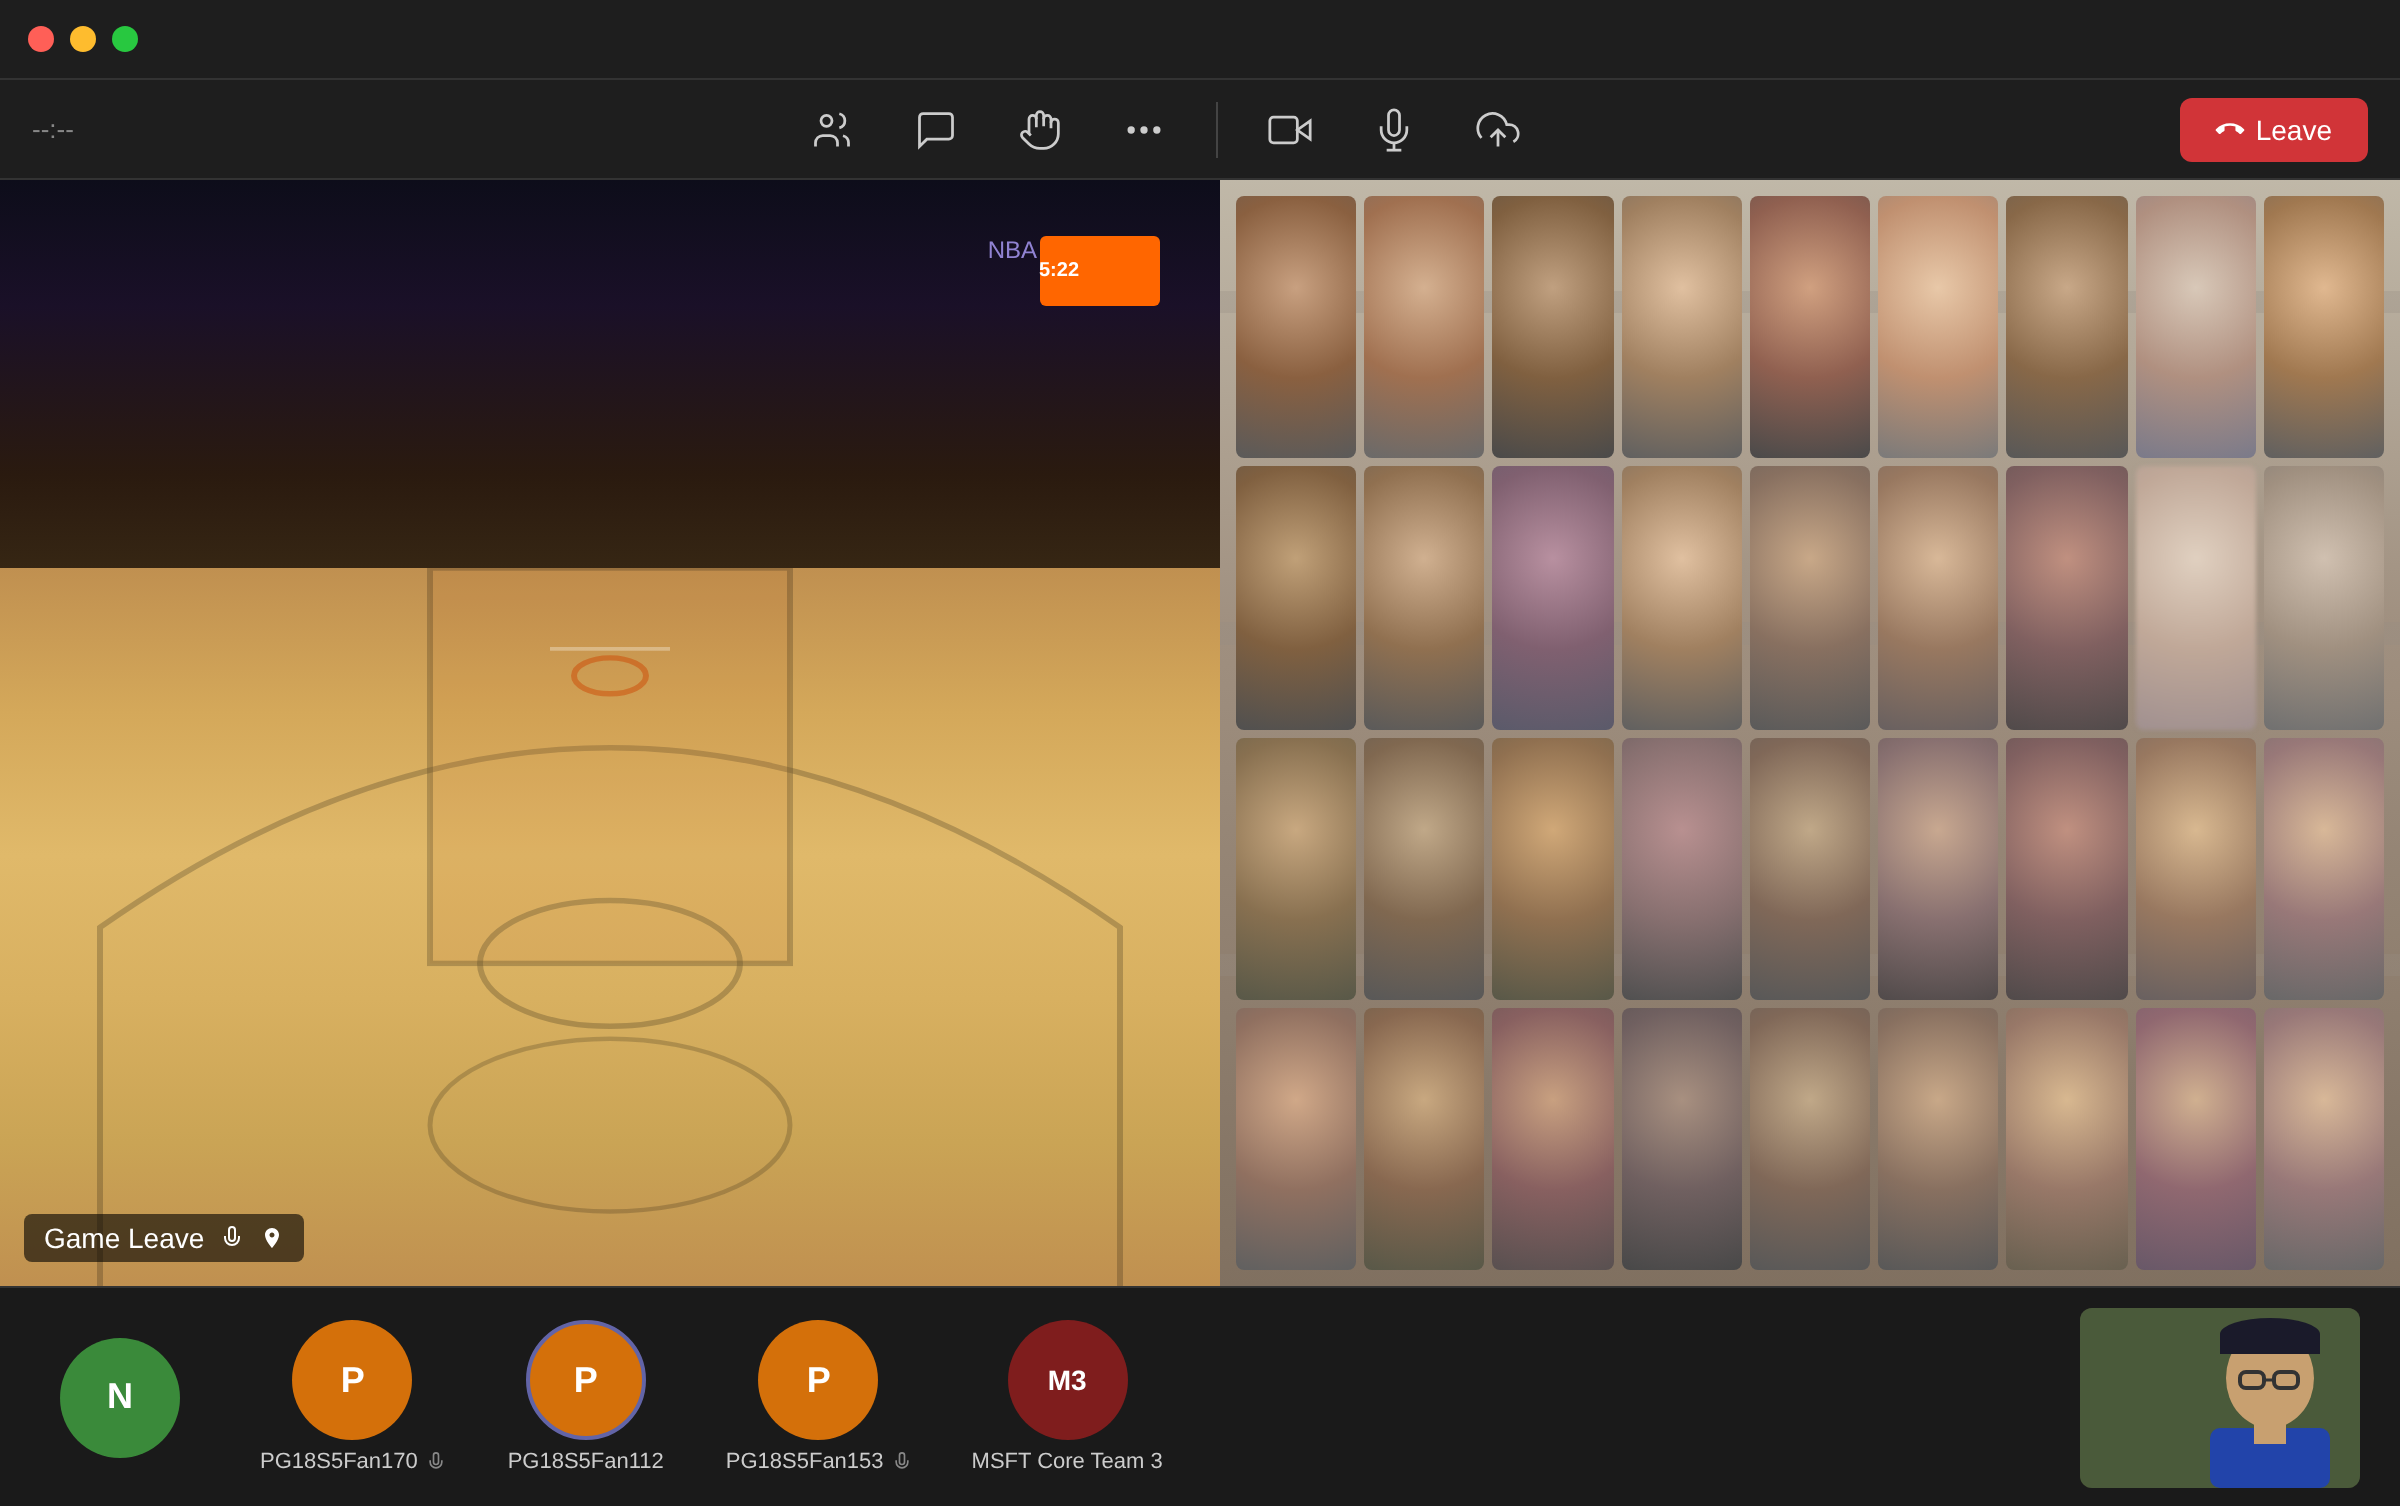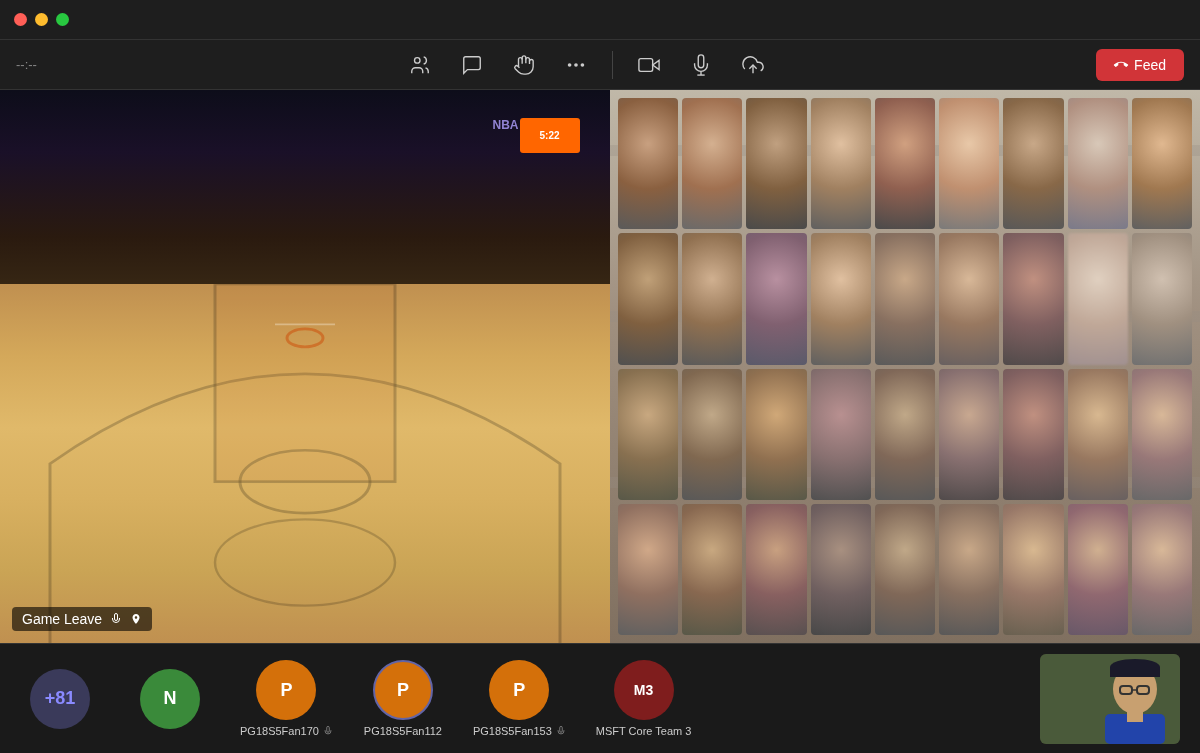--- a/index.html
+++ b/index.html
@@ -128,21 +128,21 @@
     .scoreboard-area {
       position: absolute;
       top: 5%;
       right: 5%;
       width: 60px;
       height: 35px;
       background: #ff6600;
       border-radius: 3px;
       display: flex;
       align-items: center;
-      justify-content: center;
+      justify-content: flex-start;
     }
     .scoreboard-text {
       color: white;
       font-size: 10px;
       font-weight: bold;
     }
     .playoffs-text {
       position: absolute;
       bottom: 42%;
       left: 5%;
@@ -370,37 +370,37 @@
         <line x1="12" y1="12" x2="12" y2="21"></line>
         <path d="M20.39 18.39A5 5 0 0 0 18 9h-1.26A8 8 0 1 0 3 16.3"></path>
       </svg>
     </div>
   </div>
   <div class="toolbar-right">
     <button class="leave-btn">
       <svg width="14" height="14" viewBox="0 0 24 24" fill="white" style="transform:rotate(135deg)">
         <path d="M6.62 10.79c1.44 2.83 3.76 5.14 6.59 6.59l2.2-2.2c.27-.27.67-.36 1.02-.24 1.12.37 2.33.57 3.57.57.55 0 1 .45 1 1V20c0 .55-.45 1-1 1-9.39 0-17-7.61-17-17 0-.55.45-1 1-1h3.5c.55 0 1 .45 1 1 0 1.25.2 2.45.57 3.57.11.35.03.74-.25 1.02l-2.2 2.2z"></path>
       </svg>
-      <span>Feed</span>
+      <span>Leave</span>
     </button>
   </div>
 </div>
 
 <div class="main-content">
 
   <div class="game-feed">
     <div class="court-bg">
 
       <div class="arena-bg"></div>
 
       <div class="scoreboard-area">
         <span class="scoreboard-text">5:22</span>
       </div>
 
-      <div style="position:absolute;top:5%;right:15%;color:#b0a0ff;font-size:12px;font-weight:bold;opacity:0.8">NBA</div>
+      <div style="position:absolute;top:5%;right:15%;color:#b0a0ff;font-size:12px;font-weight:normal;opacity:0.8">NBA</div>
 
       <div class="playoffs-text">PLAYOFFS</div>
 
       <div class="state-farm">State Farm</div>
 
       <div class="court-floor">
 
         <svg style="position:absolute;top:0;left:0;width:100%;height:100%;opacity:0.5" viewBox="0 0 610 400" preserveAspectRatio="none">
 
           <path d="M 50 400 L 50 200 Q 305 0 560 200 L 560 400" fill="none" stroke="rgba(0,0,0,0.4)" stroke-width="3"></path>
@@ -545,25 +545,20 @@
       </div>
       <div class="audience-cell" style="background:linear-gradient(135deg,#5a3a2a,#7a5a4a)">
         <div class="audience-avatar" style="background:radial-gradient(circle at 50% 35%,#d8b898 0%,#987878 50%,#686868 100%)"></div>
       </div>
     </div>
   </div>
 </div>
 
 <div class="participants-bar">
 
-  <div class="participant-slot">
-    <div class="participant-avatar overflow-count">
-      <span>+81</span>
-    </div>
-  </div>
 
   <div class="participant-slot">
     <div class="participant-avatar av-green">
       <span>N</span>
     </div>
   </div>
 
   <div class="participant-slot">
     <div class="participant-avatar av-orange">
       <span>P</span>

